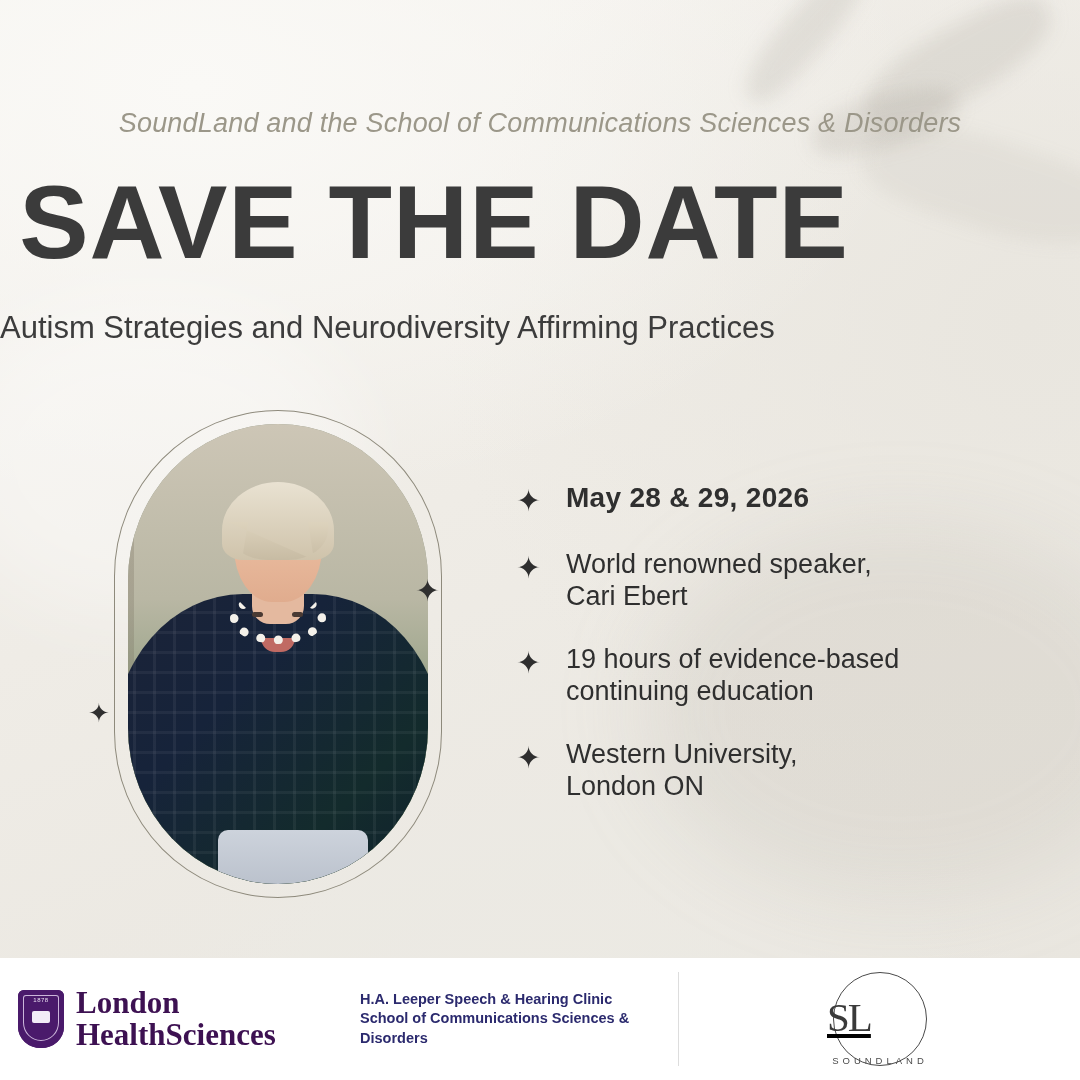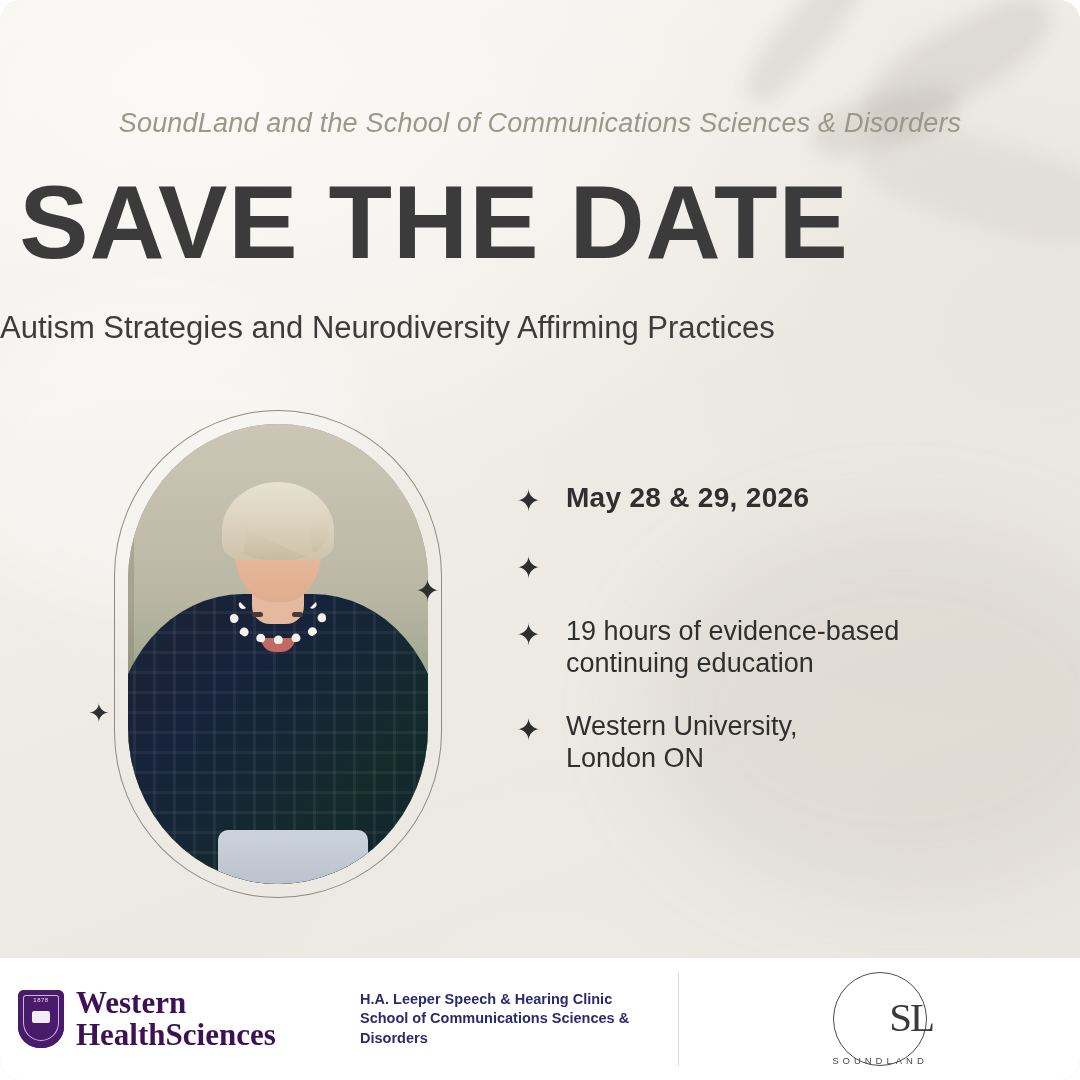--- a/index.html
+++ b/index.html
@@ -6,21 +6,20 @@
   html, body {
     width: 1080px; height: 1080px;
     font-family: "Liberation Sans", sans-serif;
     overflow: hidden;
   }
   .poster {
     position: relative;
     width: 1080px; height: 1080px;
     background: #f2f0eb;
     overflow: hidden;
-    border-radius: 21px;
   }
   
   .bg-wash {
     position: absolute; inset: 0;
     background:
       radial-gradient(1200px 700px at 18% 8%, #faf9f6 0%, rgba(250,249,246,0) 60%),
       radial-gradient(900px 800px at 95% 30%, #e9e6df 0%, rgba(233,230,223,0) 65%),
       radial-gradient(700px 600px at 50% 95%, #eceae4 0%, rgba(236,234,228,0) 70%),
       linear-gradient(160deg, #f6f4f0 0%, #efece6 45%, #e8e5de 100%);
   }
@@ -235,21 +234,21 @@
   .western-text { line-height: 1.02; }
   .western-text .w1 { font-family: "Liberation Serif", serif; font-size: 31px; font-weight: bold; color: #3d1152; }
   .western-text .w2 { font-family: "Liberation Serif", serif; font-size: 31px; font-weight: bold; color: #3d1152; }
 
   .clinic { text-align: left; line-height: 1.35; }
   .clinic .c1 { font-size: 14.5px; font-weight: bold; color: #2b2a6e; }
   .clinic .c2 { font-size: 14.5px; font-weight: bold; color: #2b2a6e; }
 
   .sl-logo {
     position: relative; width: 106px; height: 106px;
-    display: flex; align-items: center; justify-content: flex-end;
+    display: flex; align-items: center; justify-content: flex-start; text-decoration: underline;
   }
   .sl-ring {
     position: absolute; inset: 6px;
     border: 1.4px solid #4a4a4a; border-radius: 50%;
   }
   .sl-mark {
     font-family: "Liberation Serif", serif;
     font-size: 41px; color: #3a3a3a; letter-spacing: -2px;
     transform: translateY(-2px);
   }
@@ -298,20 +297,22 @@
   <div class="spark f1">✦</div>
   <div class="spark f2">✦</div>
 
   <div class="details">
     <div class="detail-row first">
       <span class="bullet">✦</span>
       <span class="text">May 28 &amp; 29, 2026</span>
     </div>
     <div class="detail-row">
       <span class="bullet">✦</span>
+      <span class="text">World renowned speaker,
+Cari Ebert</span>
     </div>
     <div class="detail-row">
       <span class="bullet">✦</span>
       <span class="text">19 hours of evidence-based
 continuing education</span>
     </div>
     <div class="detail-row">
       <span class="bullet">✦</span>
       <span class="text">Western University,
 London ON</span>
@@ -319,21 +320,21 @@
   </div>
 
   <div class="footer">
     <div class="footer-col fc-1">
       <div class="western">
         <div class="crest">
           <div class="crest-year">1878</div>
           <div class="crest-book"></div>
         </div>
         <div class="western-text">
-          <div class="w1">Western</div>
+          <div class="w1">London</div>
           <div class="w2">HealthSciences</div>
         </div>
       </div>
     </div>
 
     <div class="footer-col fc-2">
       <div class="clinic">
         <div class="c1">H.A. Leeper Speech &amp; Hearing Clinic</div>
         <div class="c2">School of Communications Sciences &amp; Disorders</div>
       </div>

